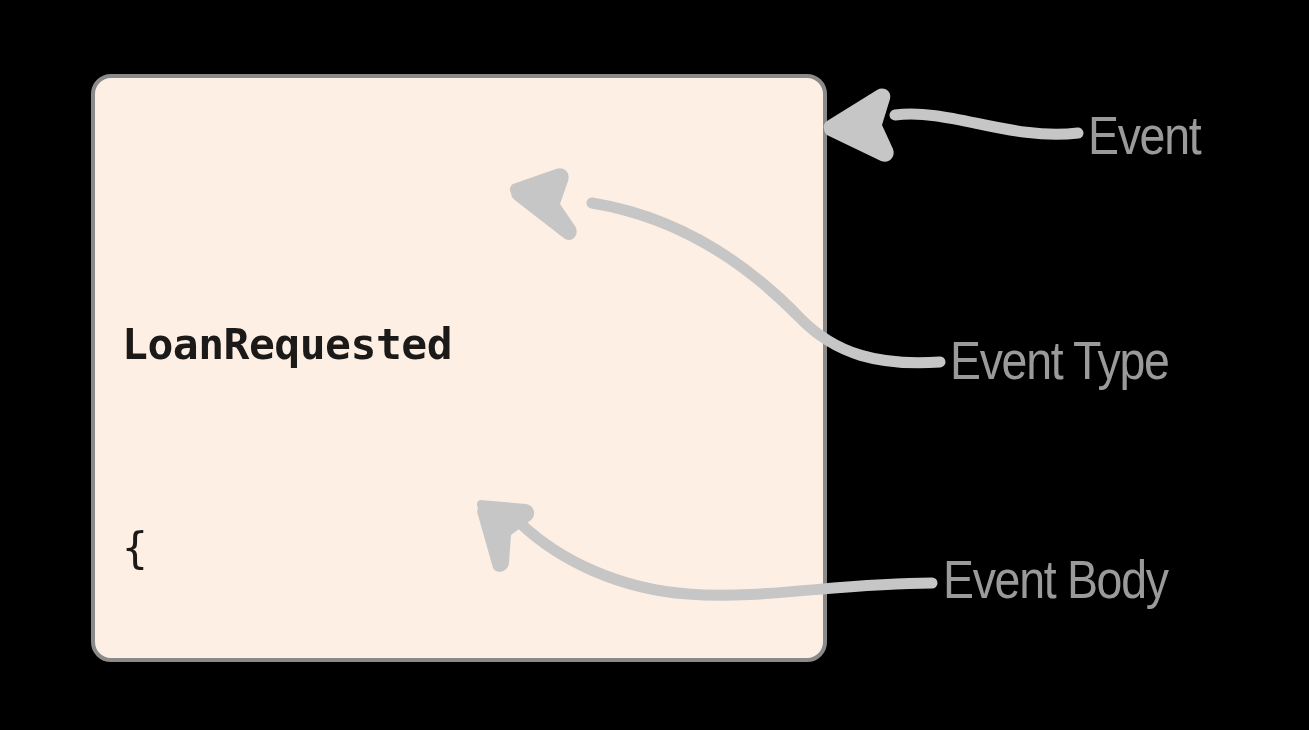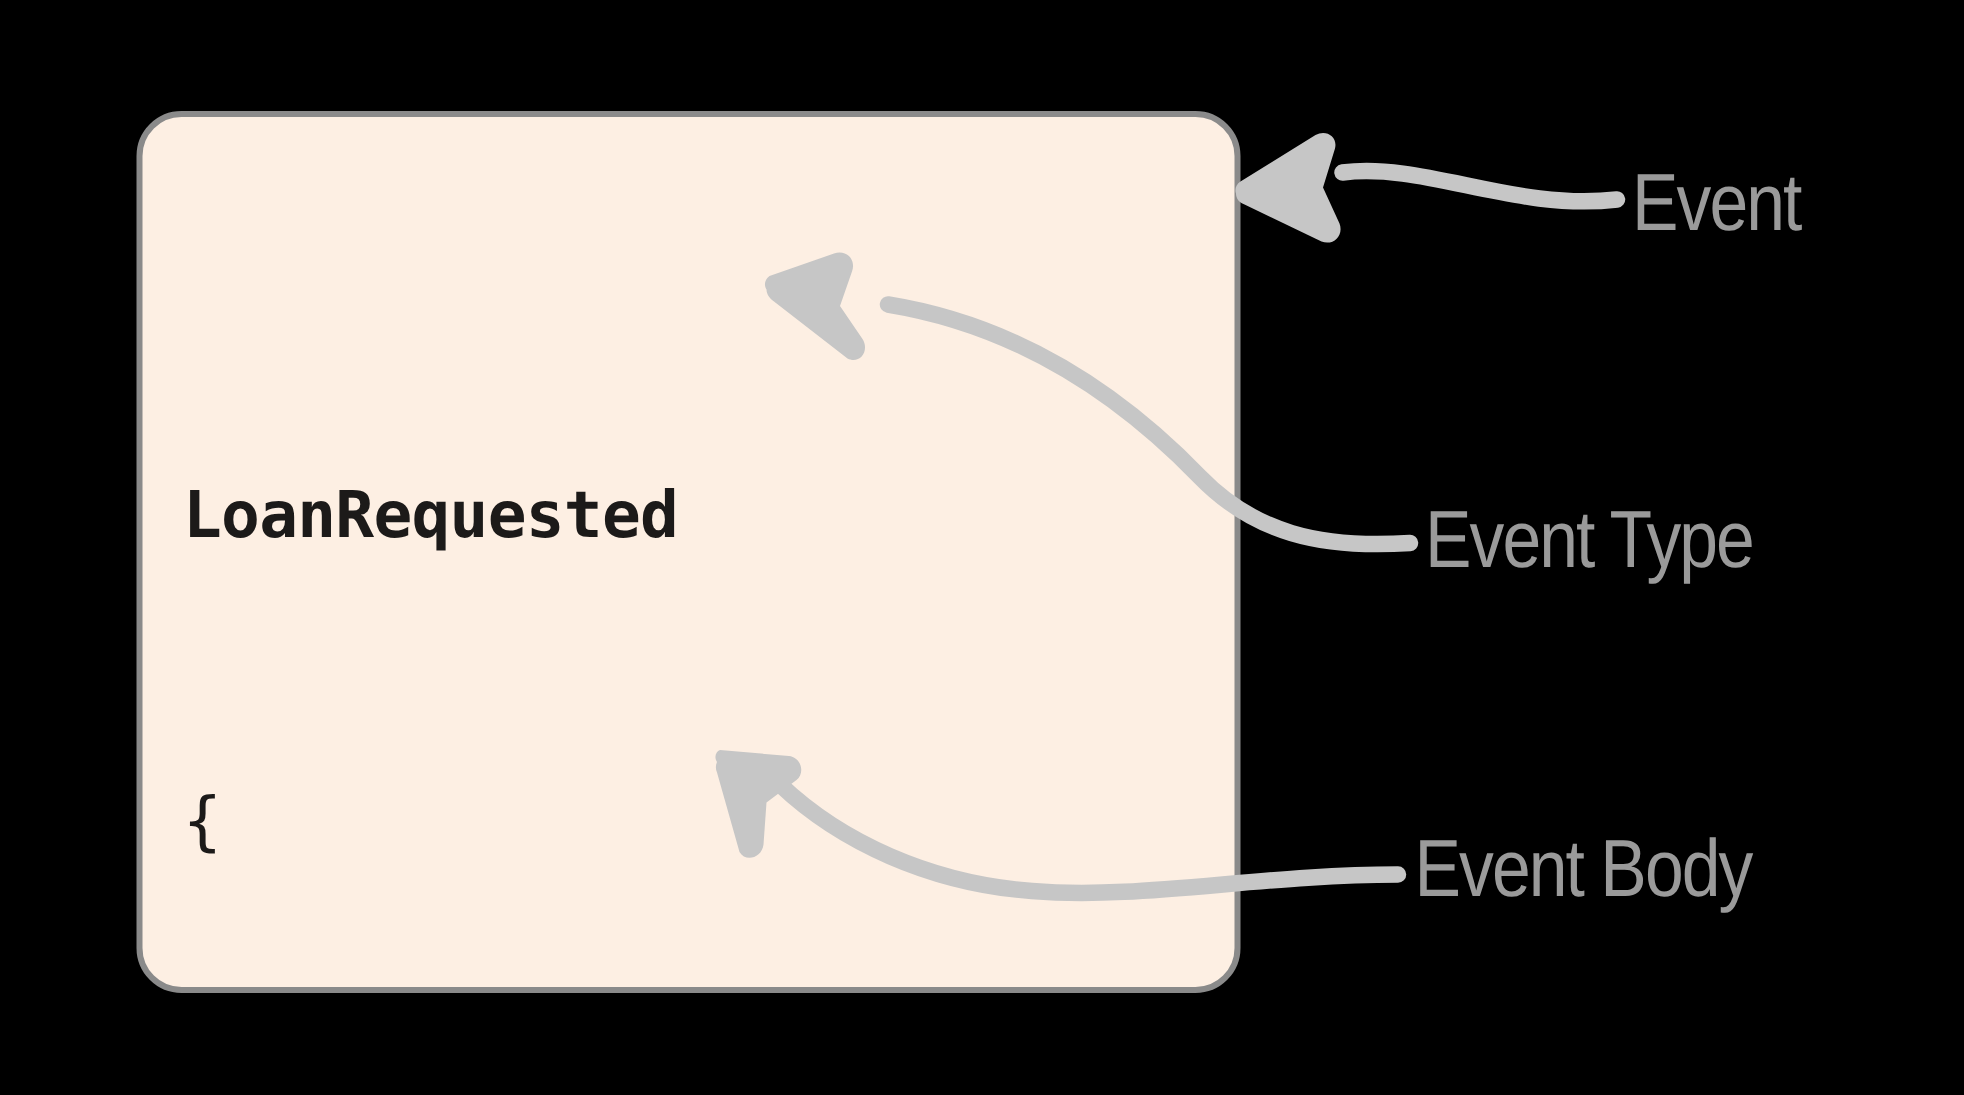--- a/index.html
+++ b/index.html
@@ -19,21 +19,21 @@
   
   .event-card {
     position: absolute;
     left: 91px;
     top: 74px;
     width: 736px;
     height: 588px;
     box-sizing: border-box;
     background: #fdefe3;
     border: 4px solid #8a8a8a;
-    border-radius: 30px;
+    border-radius: 20px;
   }
 
   .code-block {
     position: absolute;
     left: 27px;
     top: 96px;
     font-family: "DejaVu Sans Mono", "Liberation Mono", monospace;
     font-size: 43px;
     line-height: 68px;
     color: #1c1a19;

